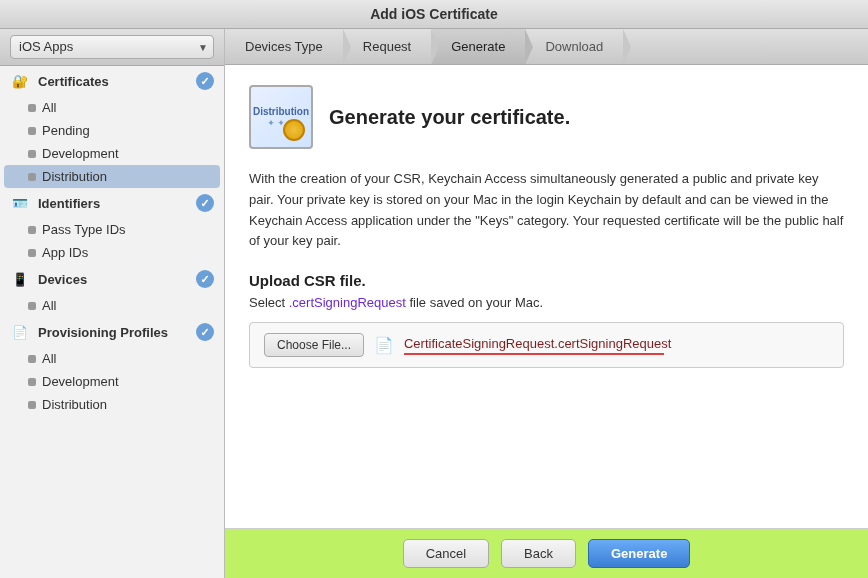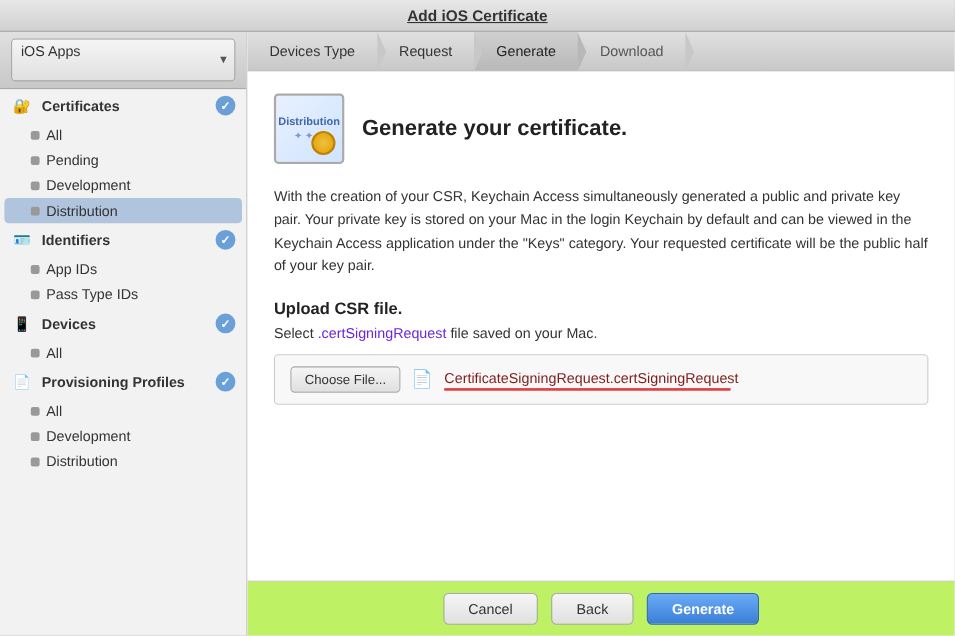--- a/index.html
+++ b/index.html
@@ -17,21 +17,20 @@
     
     .title-bar {
       background: linear-gradient(to bottom, #e8e8e8, #d0d0d0);
       text-align: center;
       padding: 6px 0;
       font-size: 14px;
       font-weight: 600;
       color: #333;
       border-bottom: 1px solid #aaa;
       flex-shrink: 0;
-      text-decoration: underline;
     }
 
     .main-container {
       display: flex;
       flex: 1;
       overflow: hidden;
     }
 
     
     .sidebar {
@@ -50,21 +49,21 @@
       border-bottom: 1px solid #aaa;
       display: flex;
       align-items: center;
       justify-content: space-between;
     }
 
     .sidebar-top select {
       background: linear-gradient(to bottom, #f5f5f5, #e0e0e0);
       border: 1px solid #aaa;
       border-radius: 4px;
-      padding: 3px 20px 19px 8px;
+      padding: 3px 20px 4px 8px;
       font-size: 13px;
       color: #333;
       appearance: none;
       width: 100%;
       cursor: pointer;
     }
 
     .sidebar-dropdown-wrapper {
       position: relative;
       width: 100%;
@@ -411,25 +410,25 @@
     <div class="sidebar-section">
       <div class="sidebar-section-header">
         <div class="sidebar-section-row">
           <span class="sidebar-section-icon">🪪</span>
           <span>Identifiers</span>
         </div>
         <div class="check-icon">✓</div>
       </div>
       <div class="sidebar-item">
         <span class="dot"></span>
+        <span>Pass Type IDs</span>
+      </div>
+      <div class="sidebar-item">
+        <span class="dot"></span>
         <span>App IDs</span>
-      </div>
-      <div class="sidebar-item">
-        <span class="dot"></span>
-        <span>Pass Type IDs</span>
       </div>
     </div>
 
     <div class="sidebar-section">
       <div class="sidebar-section-header">
         <div class="sidebar-section-row">
           <span class="sidebar-section-icon">📱</span>
           <span>Devices</span>
         </div>
         <div class="check-icon">✓</div>

